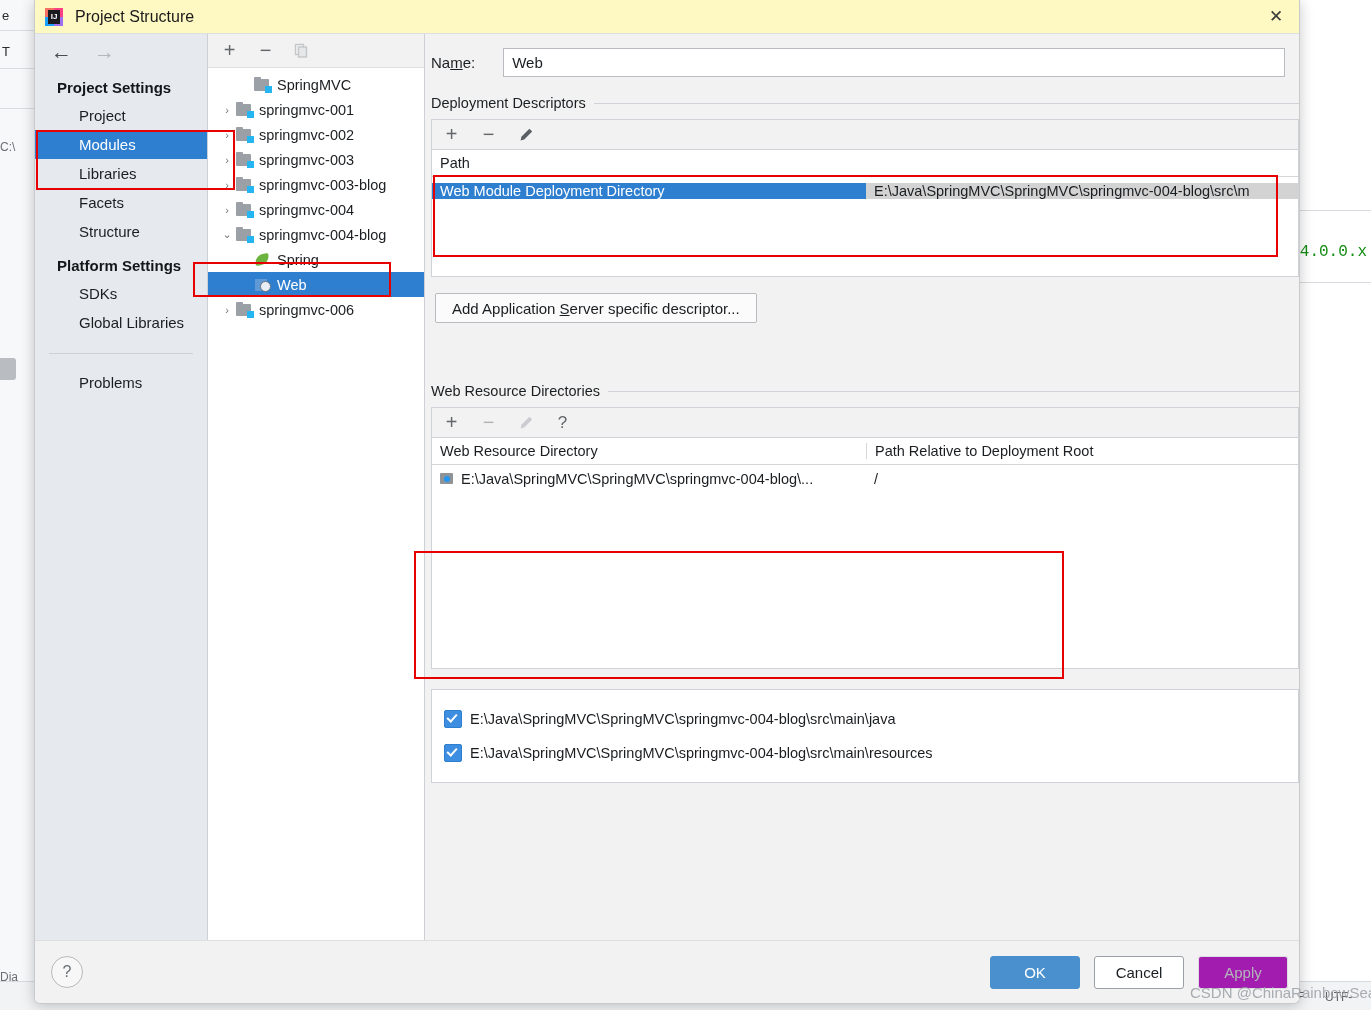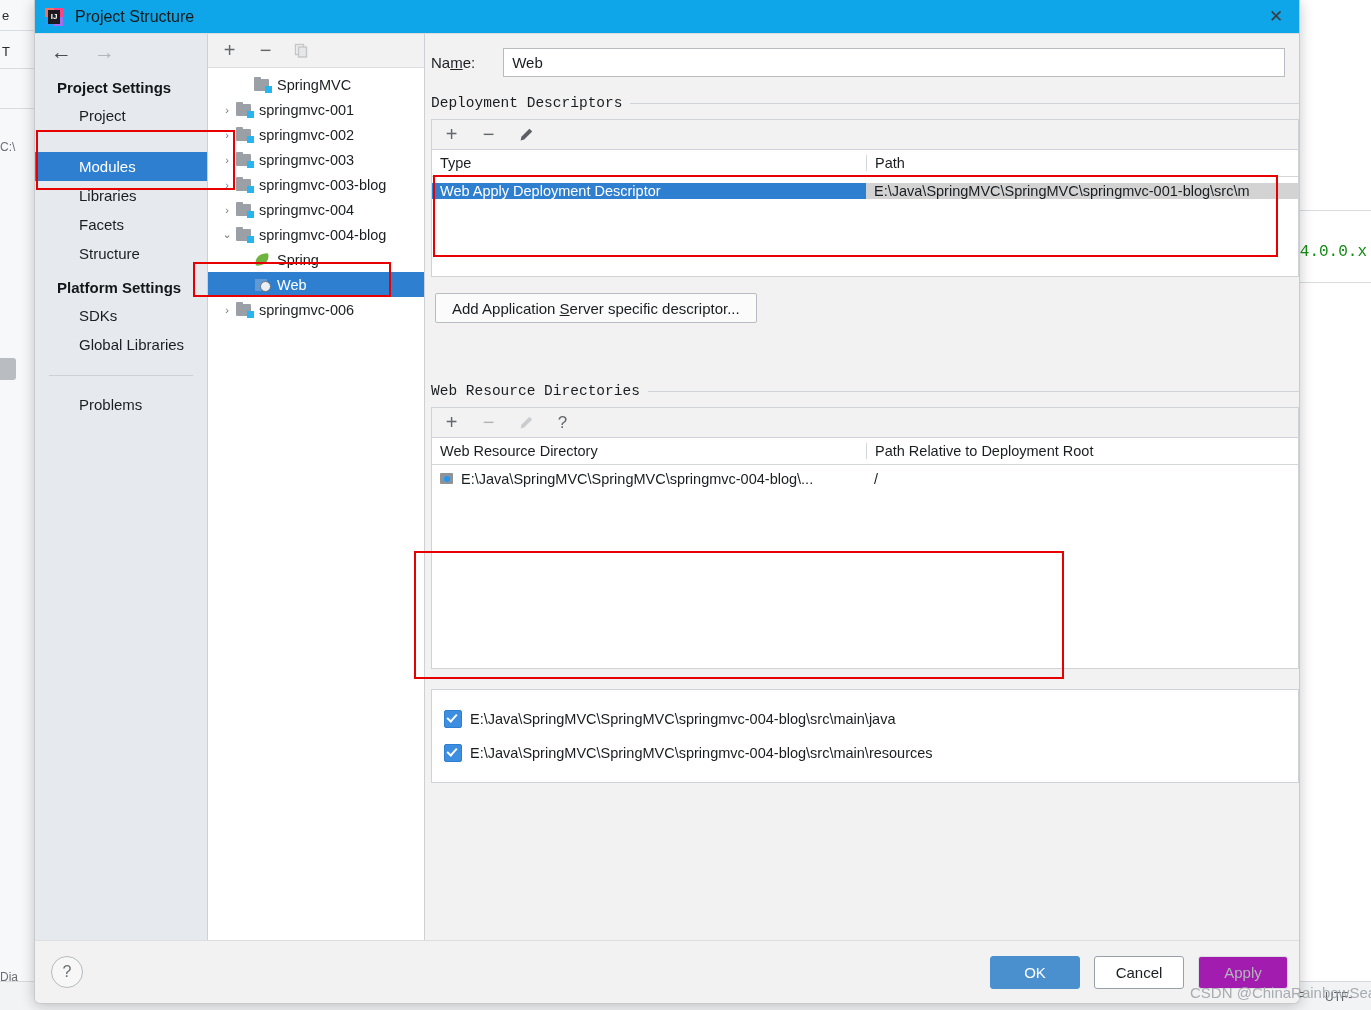--- a/index.html
+++ b/index.html
@@ -58,21 +58,21 @@
     background: #f2f2f2;
     border: 1px solid #c8cacc;
     border-top: none;
     border-radius: 0 0 6px 6px;
     box-shadow: 0 2px 14px rgba(0,0,0,0.22);
     display: flex; flex-direction: column;
     overflow: hidden;
   }
   .titlebar {
     height: 33px; min-height: 33px;
-    background: #0ea5e9;
+    background: #fef9c3;
     display: flex; align-items: center;
     position: relative;
   }
   .title-icon {
     width: 18px; height: 18px; margin-left: 10px; margin-right: 12px;
     position: relative; flex: none;
   }
   .title-icon .q1 { position:absolute; left:0; top:0; width:9px; height:9px; background:#f27361; }
   .title-icon .q2 { position:absolute; left:9px; top:0; width:9px; height:9px; background:#fd4185; }
   .title-icon .q3 { position:absolute; left:0; top:9px; width:9px; height:9px; background:#19a0ff; }
@@ -118,21 +118,21 @@
     padding: 11px 0 5px 22px;
     font-family: "Liberation Sans", sans-serif;
   }
   .nav-item {
     font-size: 15px; color: #1b1e21;
     height: 29px; line-height: 29px;
     padding-left: 44px; cursor: pointer;
     font-family: "Liberation Sans", sans-serif;
     white-space: nowrap;
   }
-  .nav-item.selected { background: #2f7fd0; color: #ffffff; margin-top: 22px; }
+  .nav-item.selected { background: #2f7fd0; color: #ffffff; }
   .nav-sep {
     height: 1px; background: #cdd1d6; margin: 16px 14px 0 14px;
   }
 
   
   .tree-pane {
     width: 216px; min-width: 216px;
     background: #f2f2f2;
     display: flex; flex-direction: column;
     border-right: 1px solid #cdd1d6;
@@ -218,21 +218,21 @@
     font-family: "Liberation Sans", sans-serif;
     box-sizing: border-box;
   }
 
   .section {
     margin-top: 18px; padding-left: 6px; padding-right: 0;
   }
   .section-head {
     display: flex; align-items: center; gap: 8px;
     font-size: 14.5px; color: #1b1e21;
-    font-family: Liberation Mono, monospace;
+    font-family: Liberation Sans, sans-serif;
   }
   .section-head .rule {
     flex: 1; height: 1px; background: #cfd2d6;
   }
 
   .tbl-toolbar {
     margin-top: 8px; height: 30px;
     background: #f2f2f2; border: 1px solid #cfd2d6; border-bottom: none;
     display: flex; align-items: center; gap: 18px; padding-left: 10px;
     box-sizing: border-box;
@@ -551,26 +551,25 @@
             <span class="tb-ico" style="font-size:20px;">−</span>
             <span class="tb-ico">
               <svg width="16" height="16" viewBox="0 0 16 16" aria-hidden="true">
                 <path d="M11.4 1.8l2.8 2.8-8 8-3.6.8.8-3.6z" fill="#5c6065"></path>
               </svg>
             </span>
           </div>
 
           <div class="tbl" style="height:128px;">
             <div class="tbl-head">
-              <div class="col" style="width:434px;">Type</div>
               <div class="col" style="flex:1;">Path</div>
             </div>
             <div class="tbl-row sel">
-              <div class="cell c1" style="width:434px;">Web Apply Deployment Descriptor</div>
-              <div class="cell c2" style="flex:1;">E:\Java\SpringMVC\SpringMVC\springmvc-001-blog\src\m</div>
+              <div class="cell c1" style="width:434px;">Web Module Deployment Directory</div>
+              <div class="cell c2" style="flex:1;">E:\Java\SpringMVC\SpringMVC\springmvc-004-blog\src\m</div>
             </div>
           </div>
 
           <button class="btn-gray"><span>Add Application </span><u>S</u><span>erver specific descriptor...</span></button>
         </div>
 
         <div class="section" style="margin-top:60px;">
           <div class="section-head">
             <span>Web Resource Directories</span>
             <span class="rule"></span>

